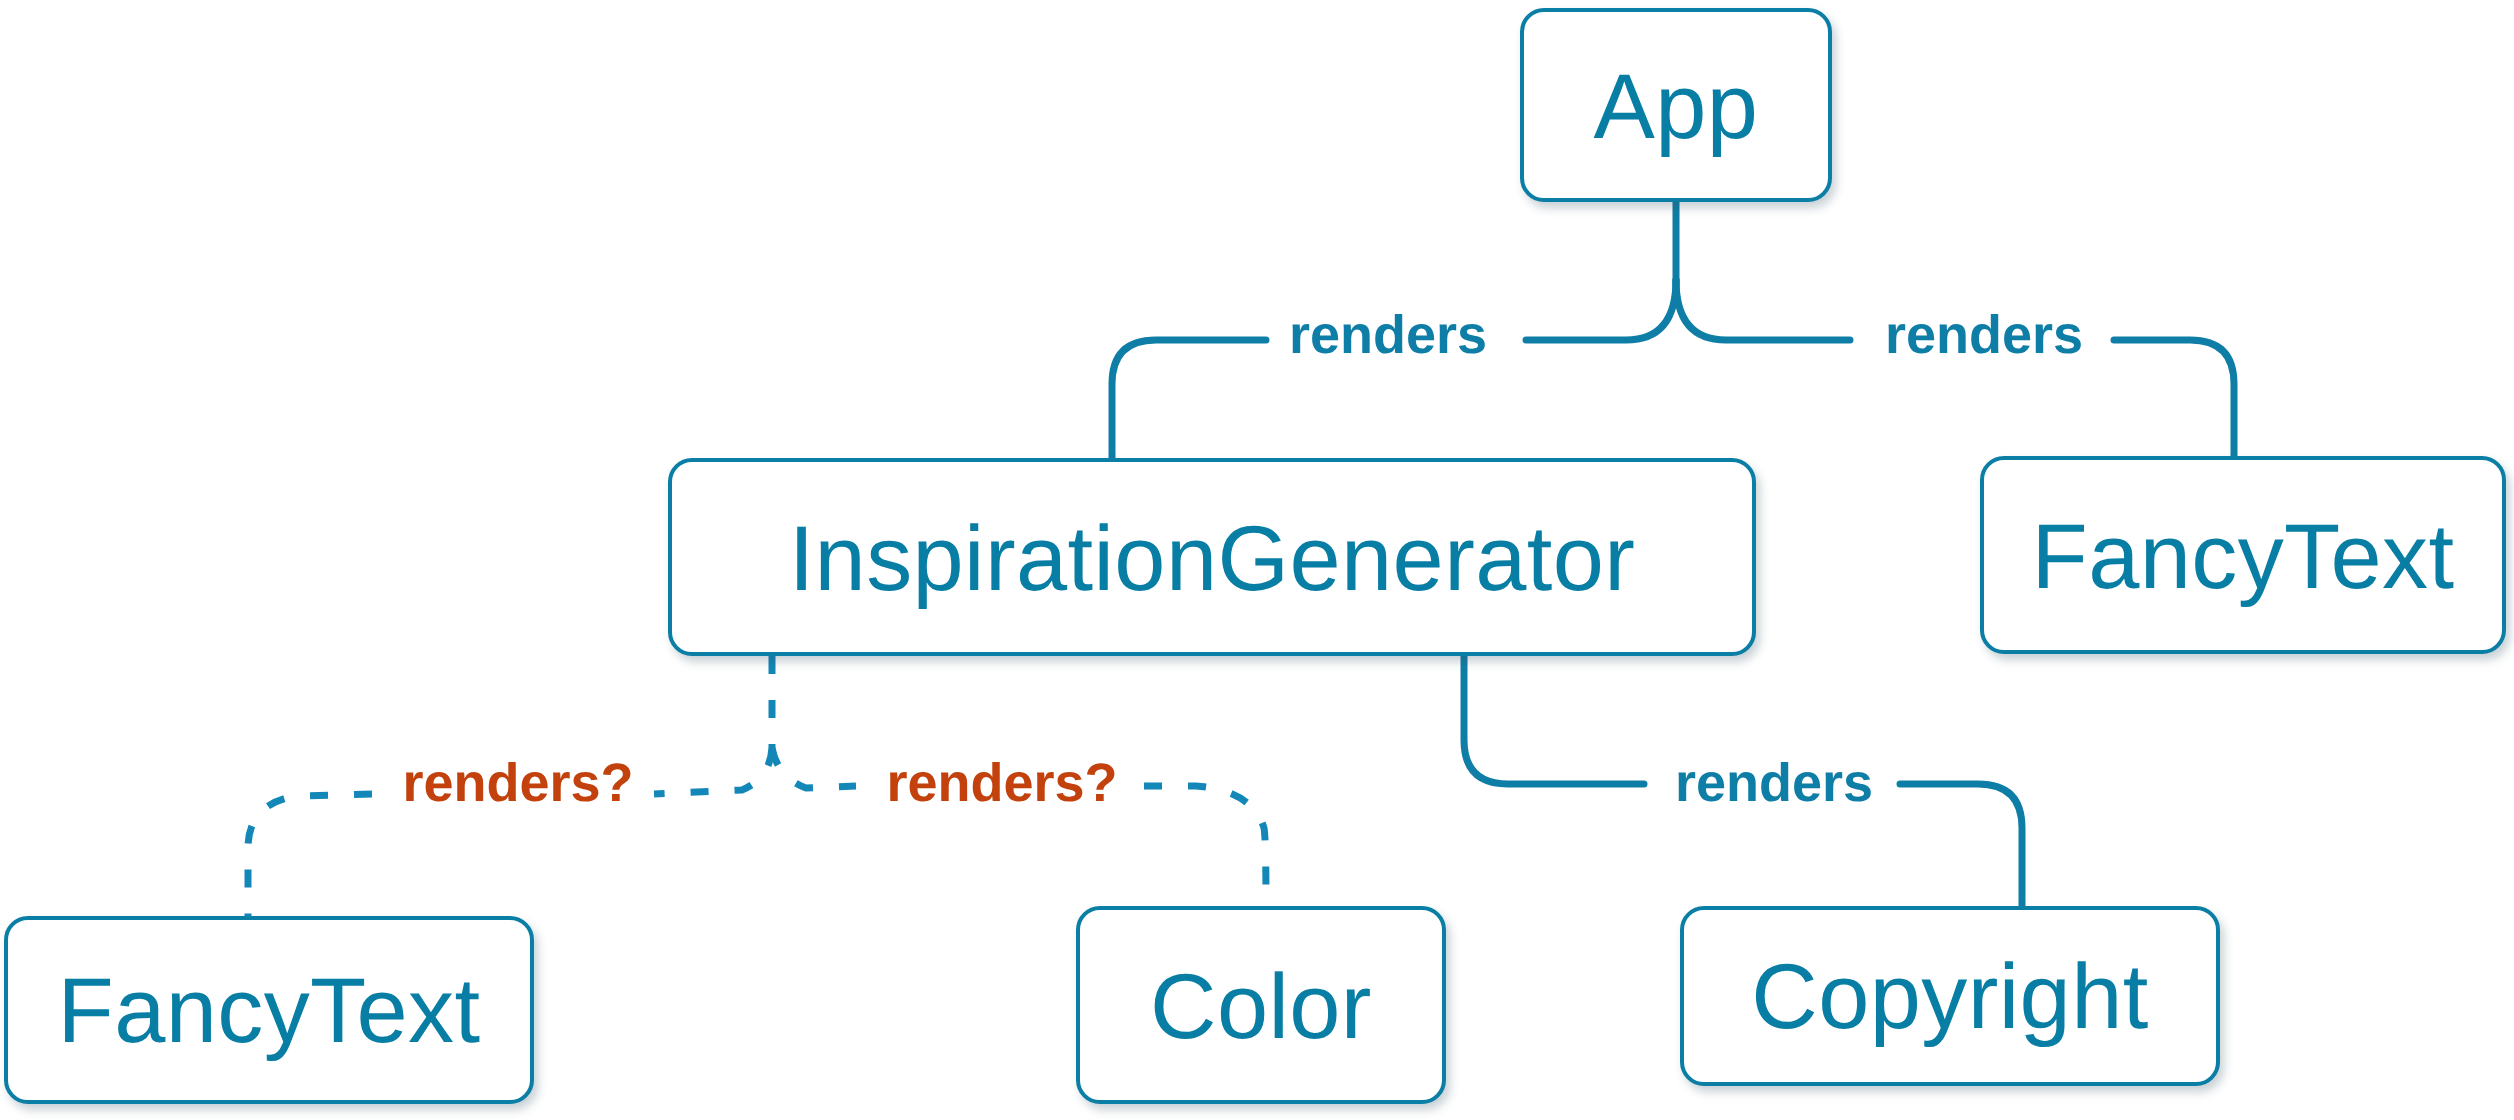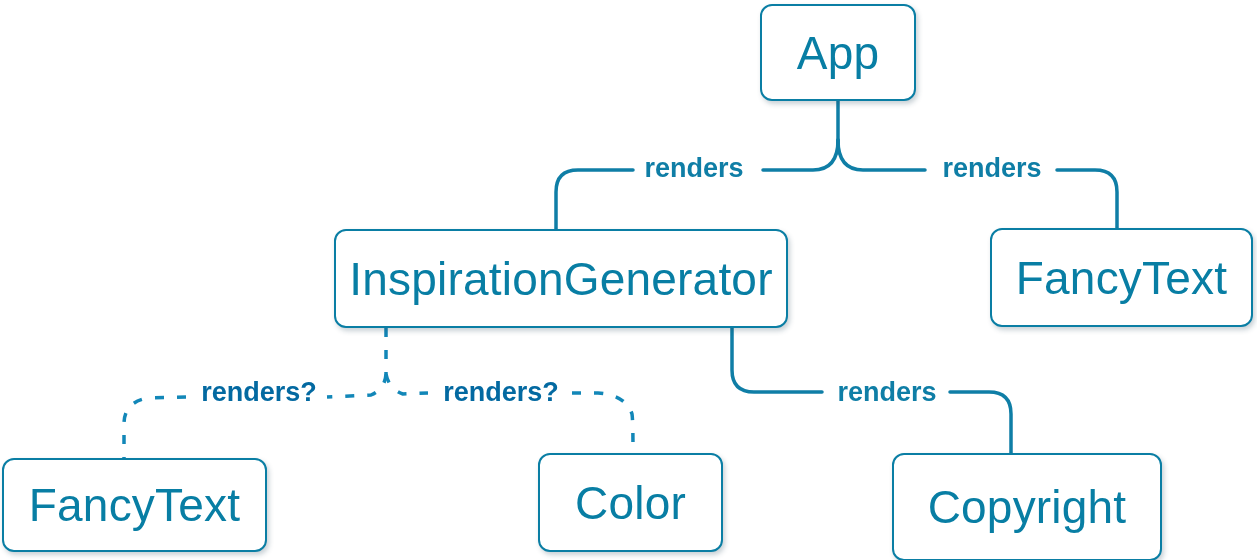--- a/index.html
+++ b/index.html
@@ -52,29 +52,29 @@
     position: absolute;
     transform: translate(-50%, -50%);
     color: #0f7ea6;
     font-size: 27px;
     font-weight: 700;
     white-space: nowrap;
     background: transparent;
     text-align: center;
   }
   .edge-label.dashed-label {
-    color: #0369a1;
+    color: #c2410c;
   }
   
   #node-app                  { left: 760px; top: 4px;   width: 156px; height: 97px; }
-  #node-inspiration-generator{ left: 334px; top: 229px; width: 454px; height: 99px; }
+  #node-inspiration-generator{ left: 334px; top: 229px; width: 544px; height: 99px; }
   #node-fancy-text-top       { left: 990px; top: 228px; width: 263px; height: 99px; }
   #node-fancy-text-bottom    { left: 2px;   top: 458px; width: 265px; height: 94px; }
   #node-color                { left: 538px; top: 453px; width: 185px; height: 99px; }
-  #node-copyright            { left: 892px; top: 453px; width: 270px; height: 108px; }
+  #node-copyright            { left: 840px; top: 453px; width: 270px; height: 90px; }
   
   #edge-label-0 { left: 694px;  top: 168px; }
   #edge-label-1 { left: 992px;  top: 168px; }
   #edge-label-2 { left: 259px;  top: 392px; }
   #edge-label-3 { left: 501px;  top: 392px; }
   #edge-label-4 { left: 887px;  top: 392px; }
 </style>
 </head>
 <body>
 

